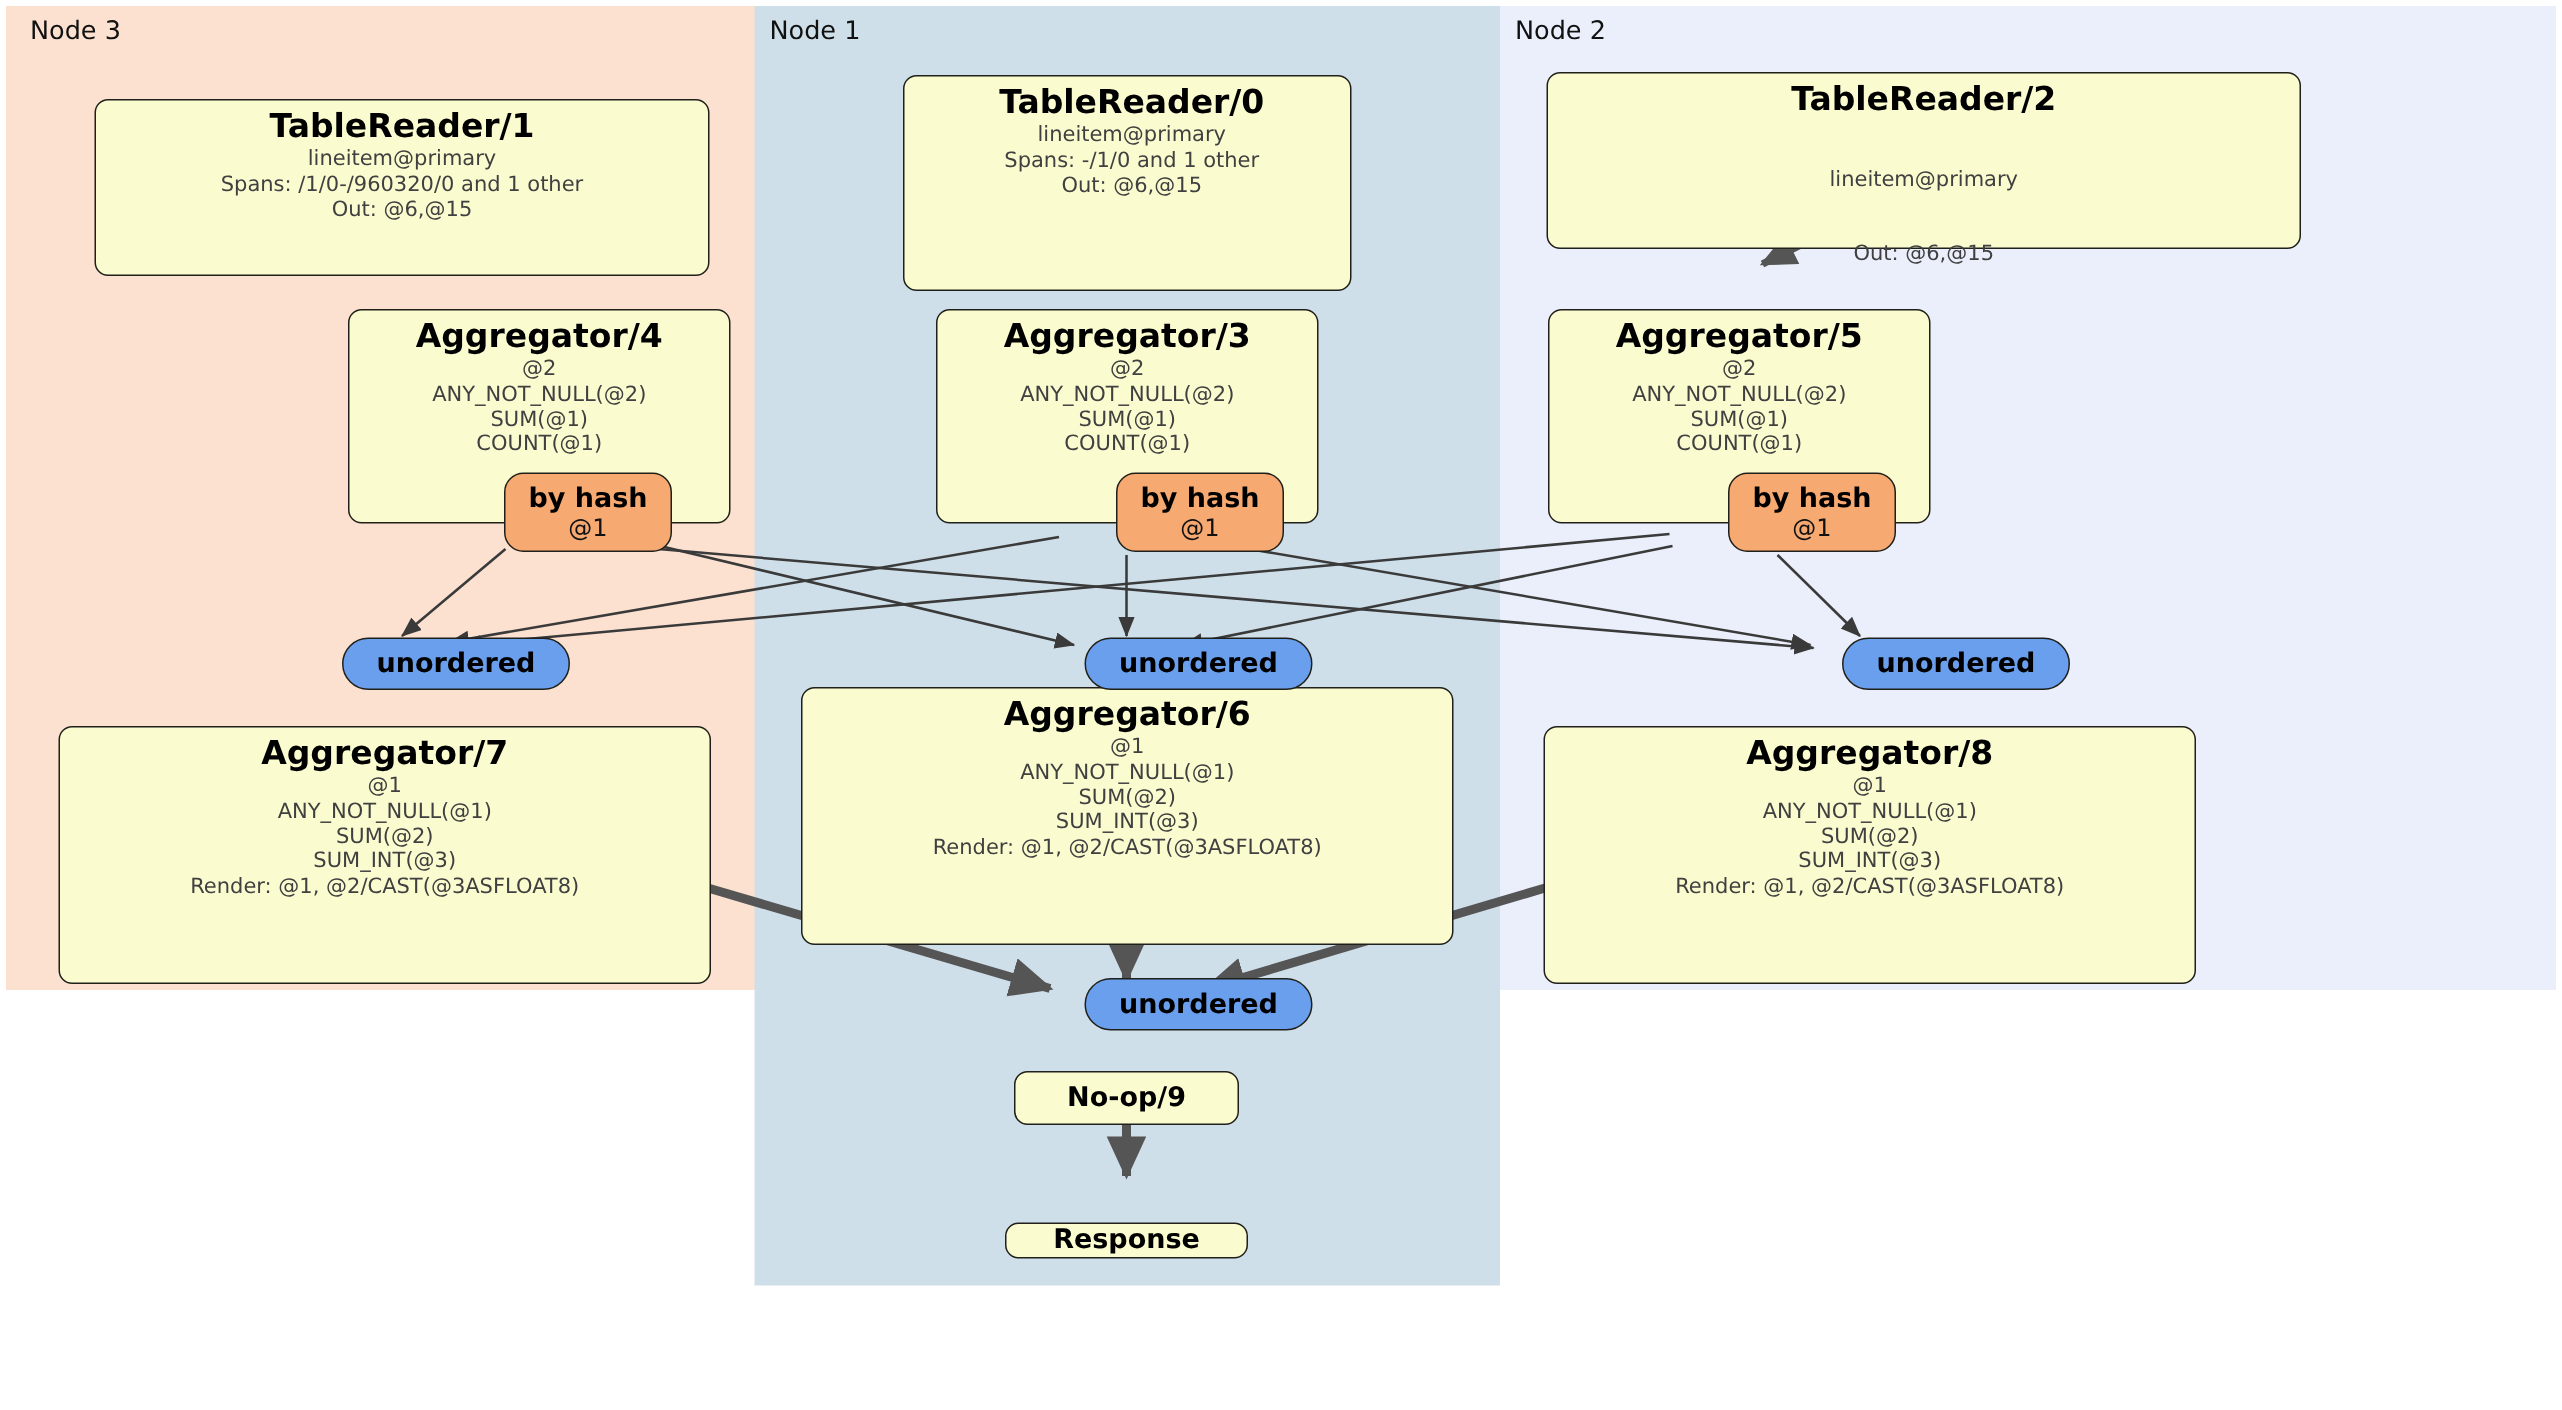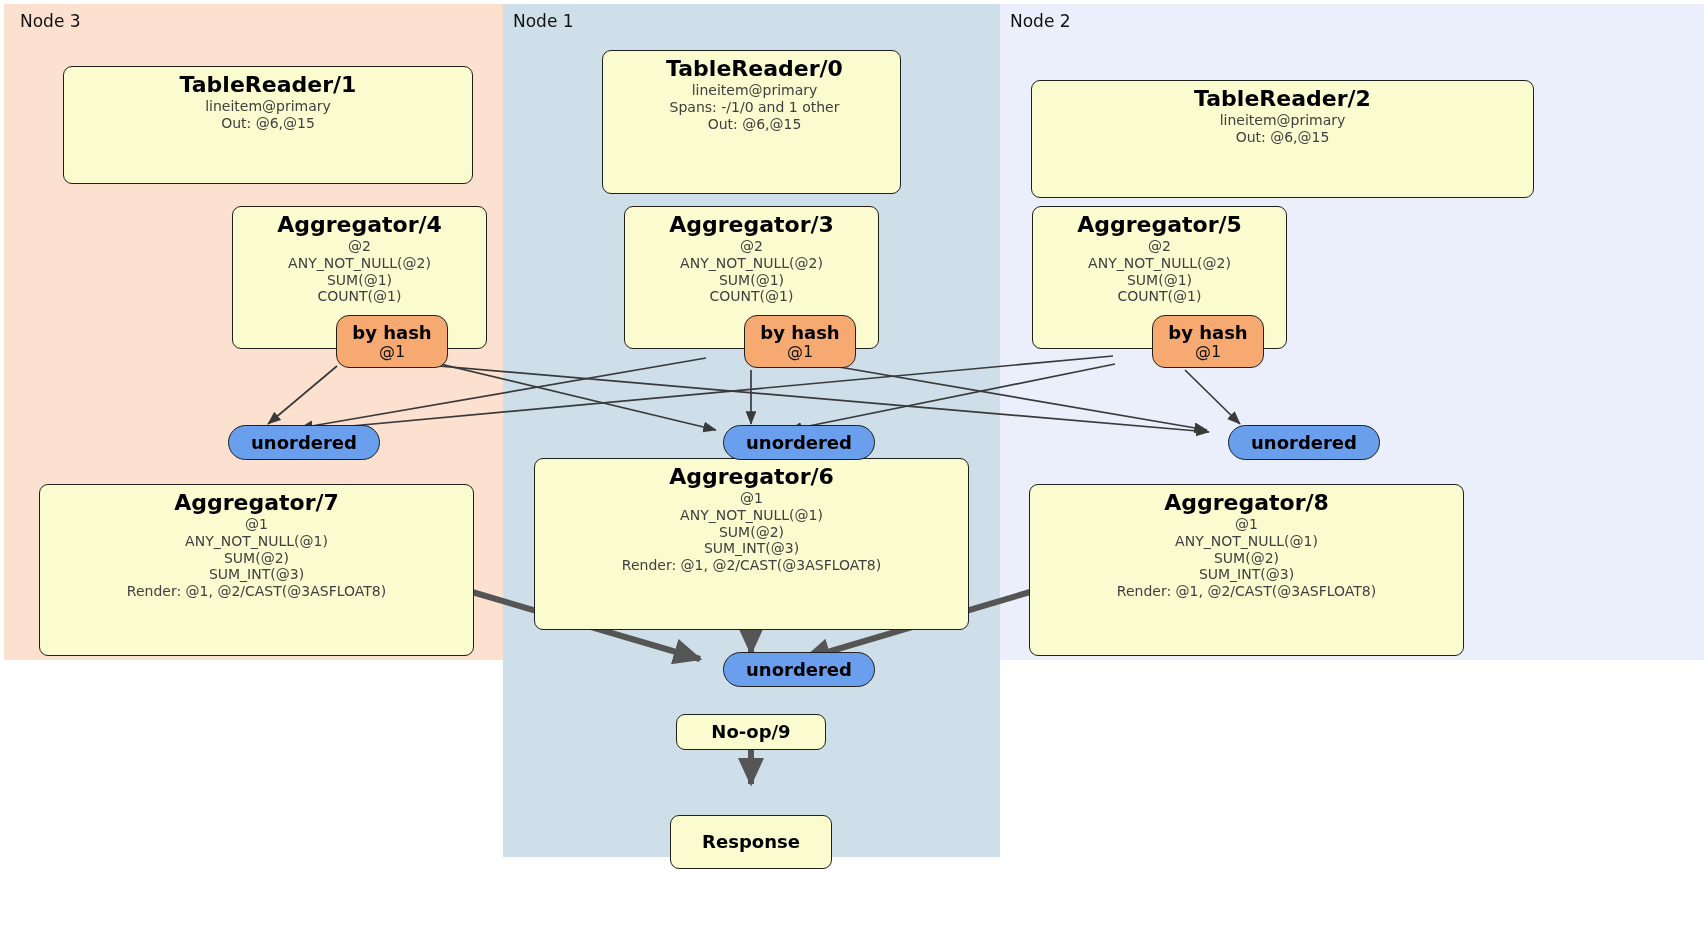--- a/index.html
+++ b/index.html
@@ -105,31 +105,32 @@
     <path d="M 751 628 L 751 653" stroke="#555" stroke-width="6" fill="none" marker-end="url(#arrThick)"></path>
 
     <path d="M 1030 592 L 804 659" stroke="#555" stroke-width="6" fill="none" marker-end="url(#arrThick)"></path>
 
     <path d="M 751 722 L 751 784" stroke="#555" stroke-width="6" fill="none" marker-end="url(#arrThick)"></path>
   </svg>
 
   <div class="proc" style="left:63px;top:38px;width:410px;height:118px;">
     <div class="title">TableReader/1</div>
     <div class="line">lineitem@primary</div>
+    <div class="line">Spans: /1/0-/960320/0 and 1 other</div>
     <div class="line">Out: @6,@15</div>
   </div>
 
   <div class="proc" style="left:602px;top:22px;width:299px;height:144px;padding-left:16px;">
     <div class="title">TableReader/0</div>
     <div class="line">lineitem@primary</div>
     <div class="line">Spans: -/1/0 and 1 other</div>
     <div class="line">Out: @6,@15</div>
   </div>
 
-  <div class="proc" style="left:1031px;top:52px;width:503px;height:118px;">
+  <div class="proc" style="left:1031px;top:20px;width:503px;height:118px;gap:32px;">
     <div class="title">TableReader/2</div>
     <div class="line">lineitem@primary</div>
     <div class="line">Out: @6,@15</div>
   </div>
 
   <div class="proc" style="left:232px;top:178px;width:255px;height:143px;">
     <div class="title">Aggregator/4</div>
     <div class="line">@2</div>
     <div class="line">ANY_NOT_NULL(@2)</div>
     <div class="line">SUM(@1)</div>
@@ -203,17 +204,17 @@
   </div>
 
   <div class="pill unordered" style="left:675px;top:652px;width:152px;height:35px;">
     <div class="ptitle">unordered</div>
   </div>
 
   <div class="proc compact" style="left:676px;top:686px;width:150px;height:36px;">
     <div class="title">No-op/9</div>
   </div>
 
-  <div class="proc compact" style="left:670px;top:787px;width:162px;height:54px;">
+  <div class="proc compact" style="left:670px;top:787px;width:162px;height:24px;">
     <div class="title">Response</div>
   </div>
 
 </div>
 
 </body></html>

